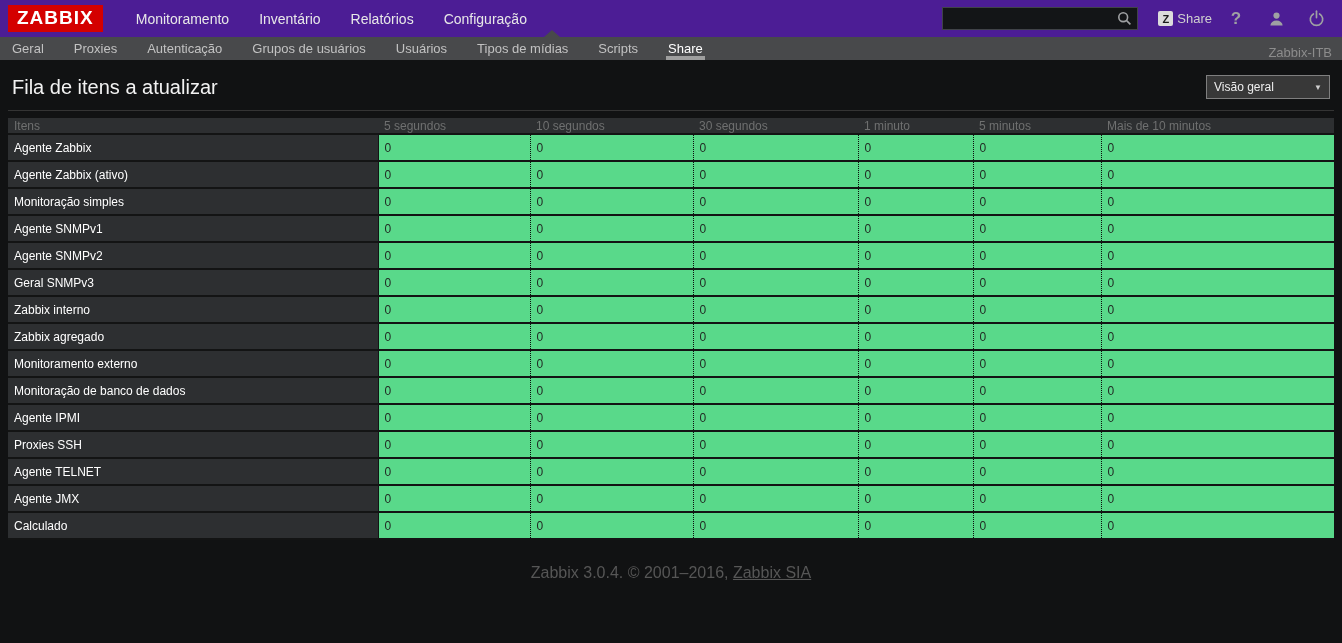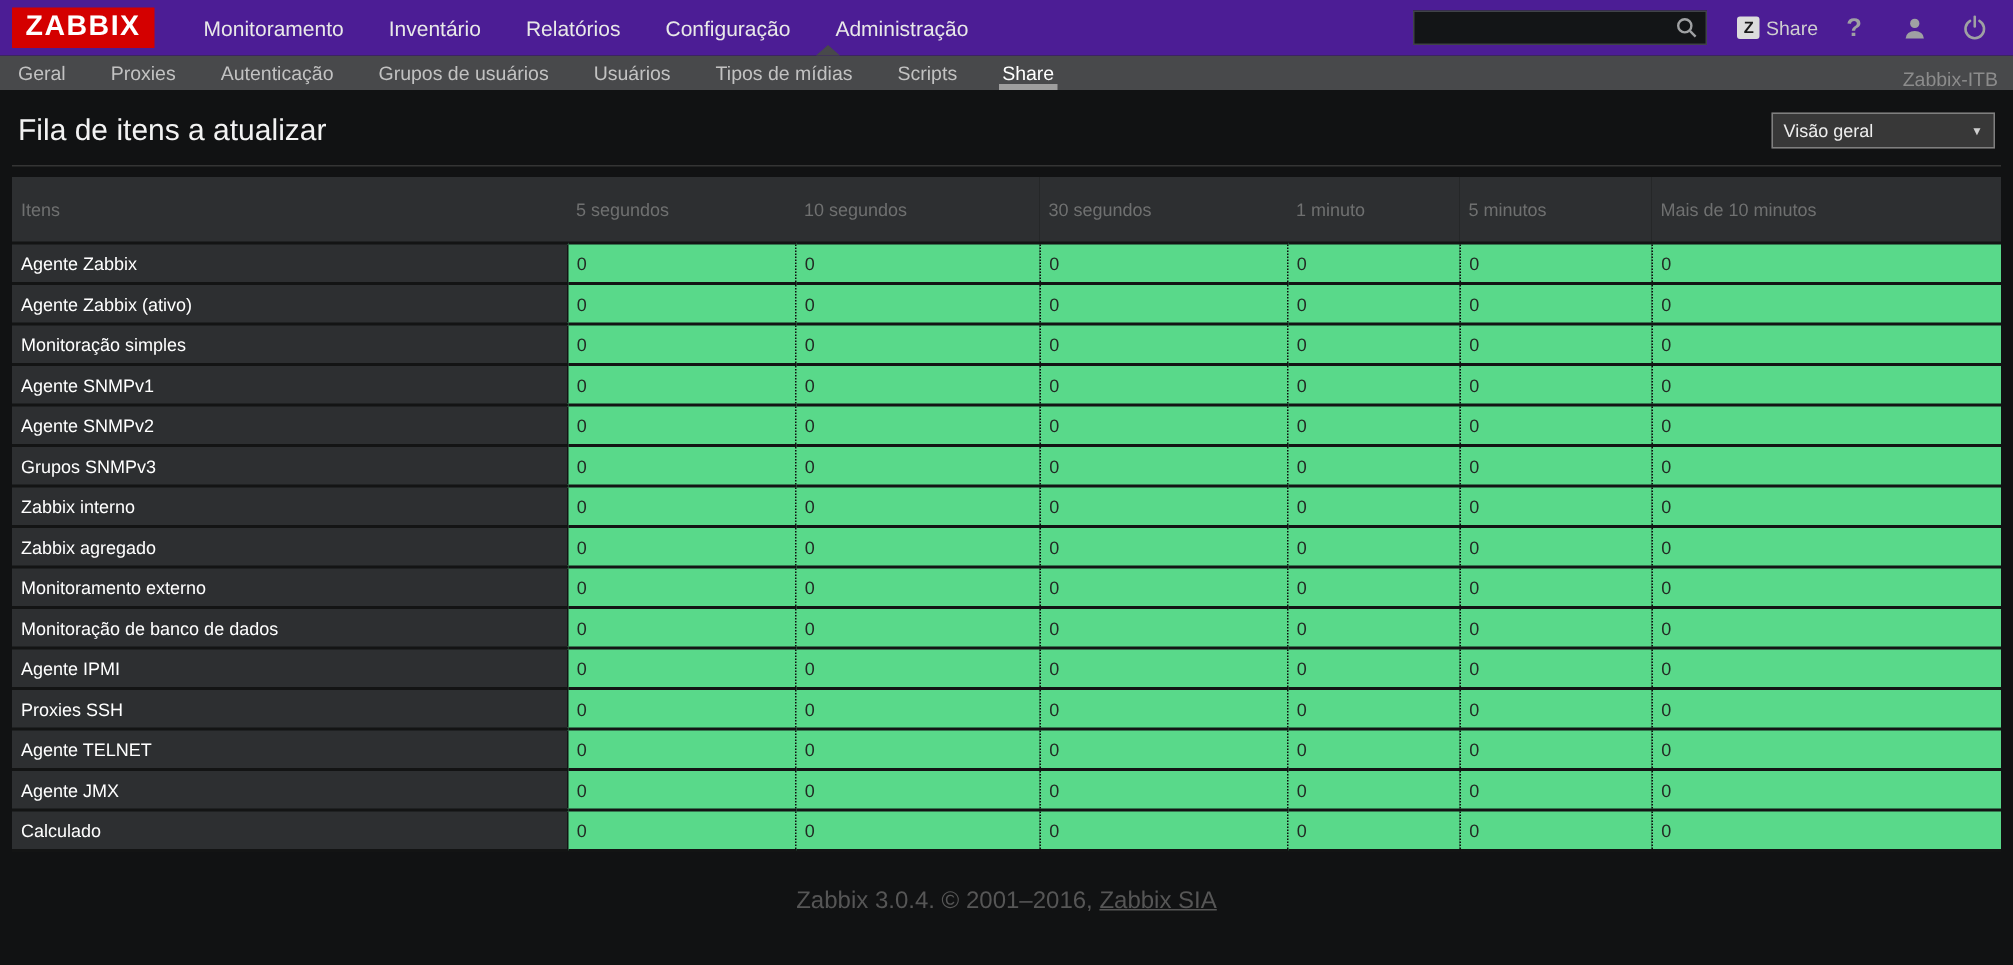--- a/index.html
+++ b/index.html
@@ -127,21 +127,21 @@
     justify-content:space-between;
     align-items:center;
     padding:12px 4px 0 4px;
     height:42px;
   }
   .page-title { font-size:20px; font-weight:normal; color:#f2f2f2; }
   .view-select {
     display:flex;
     align-items:center;
     justify-content:space-between;
-    width:149px;
+    width:124px;
     height:24px;
     background:#383838;
     border:1px solid #7f7f7f;
     color:#eee;
     font-size:12px;
     padding:0 7px;
     cursor:pointer;
   }
   .view-select .arrow { font-size:8px; color:#cfcfcf; }
   .head-divider { border-bottom:1px solid #343434; margin-top:8px; }
@@ -152,21 +152,21 @@
     border-collapse:collapse;
     table-layout:fixed;
     margin-top:7px;
   }
   table.queue th {
     background:#2d2f31;
     color:#6f7070;
     font-weight:normal;
     font-size:12px;
     text-align:left;
-    height:44px;
+    height:16px;
     padding:0 6px;
     border-bottom:2px solid #131414;
   }
   table.queue td {
     height:27px;
     padding:0 6px;
     font-size:12px;
     border-bottom:2px solid #131414;
   }
   td.item-cell {
@@ -194,21 +194,20 @@
 </head>
 <body>
 
 <header class="top-bar">
   <div class="logo">ZABBIX</div>
   <nav class="top-nav">
     <div class="top-nav-item">Monitoramento</div>
     <div class="top-nav-item">Inventário</div>
     <div class="top-nav-item">Relatórios</div>
     <div class="top-nav-item">Configuração</div>
-    <div class="top-nav-item">Administração</div>
   </nav>
   <div class="top-caret"></div>
 
   <div class="top-right">
     <div class="search-box">
       <input class="search-input" type="text" placeholder="" style="">
       <button class="search-btn">
         <svg width="15" height="15" viewBox="0 0 15 15" fill="none" stroke="#9fa1a3" stroke-width="1.6">
           <circle cx="6.2" cy="6.2" r="4.4"></circle>
           <line x1="9.6" y1="9.6" x2="13.4" y2="13.4"></line>
@@ -320,21 +319,21 @@
         <tr>
           <td class="item-cell">Agente SNMPv2</td>
           <td class="count-cell first">0</td>
           <td class="count-cell">0</td>
           <td class="count-cell">0</td>
           <td class="count-cell">0</td>
           <td class="count-cell">0</td>
           <td class="count-cell">0</td>
         </tr>
         <tr>
-          <td class="item-cell">Grupos SNMPv3</td>
+          <td class="item-cell">Geral SNMPv3</td>
           <td class="count-cell first">0</td>
           <td class="count-cell">0</td>
           <td class="count-cell">0</td>
           <td class="count-cell">0</td>
           <td class="count-cell">0</td>
           <td class="count-cell">0</td>
         </tr>
         <tr>
           <td class="item-cell">Zabbix interno</td>
           <td class="count-cell first">0</td>

